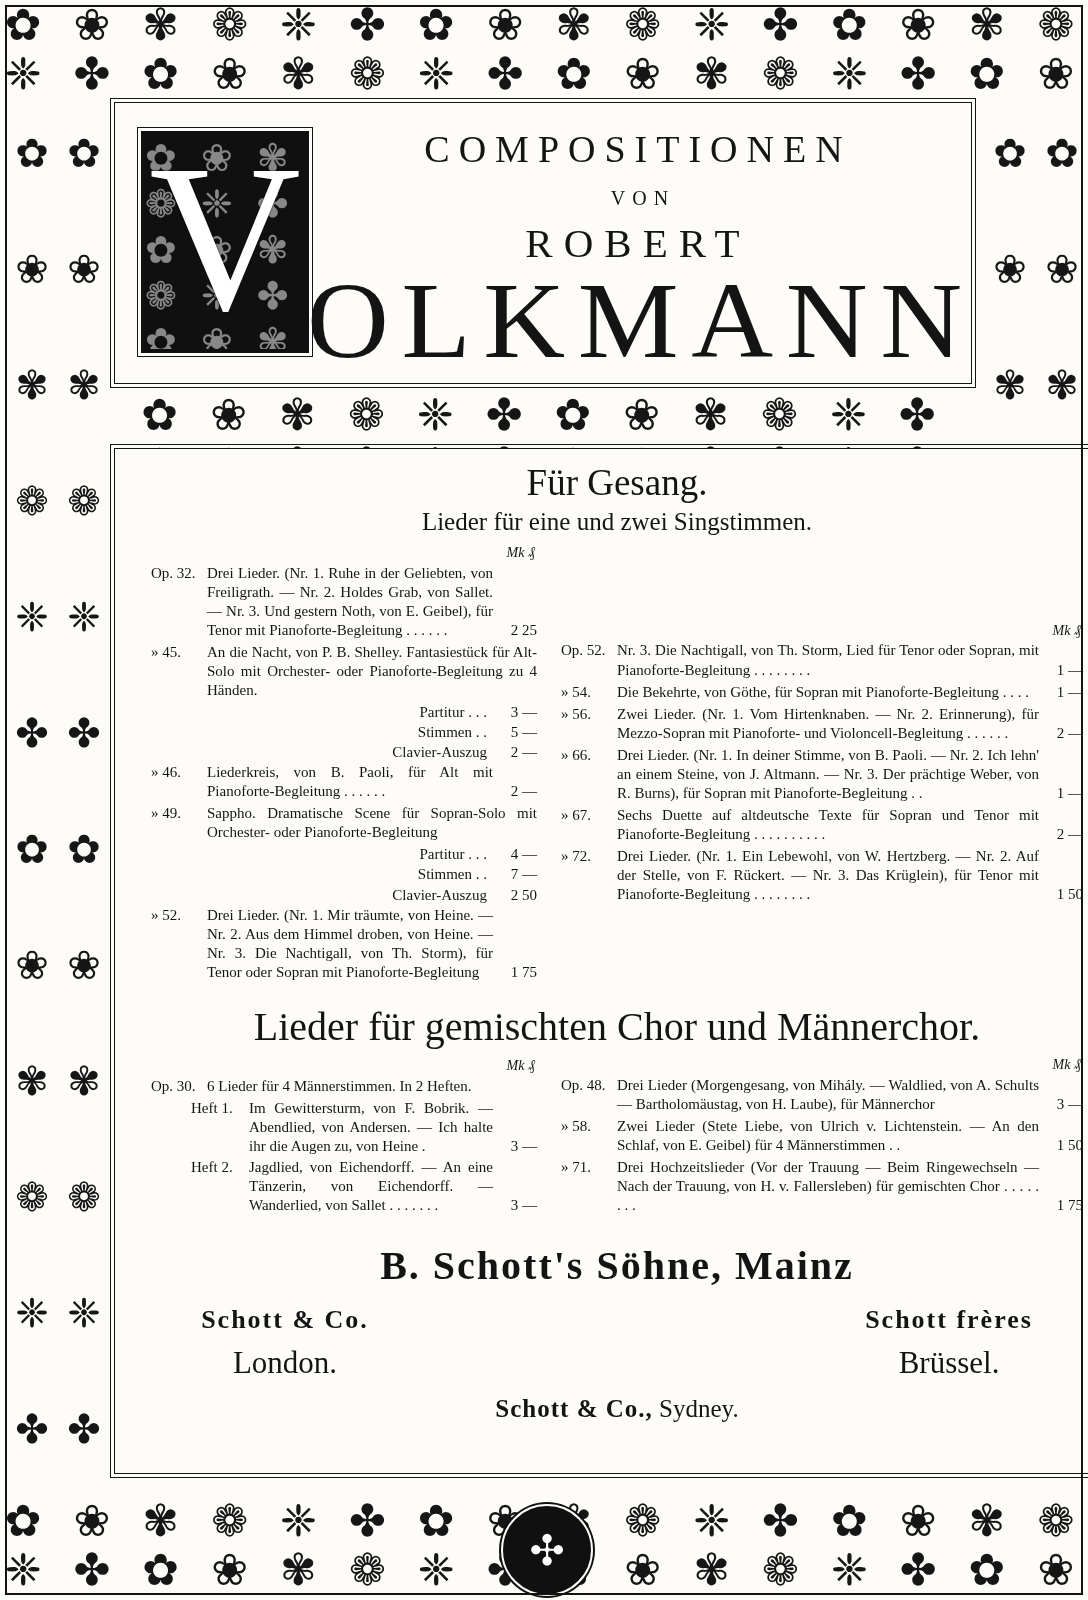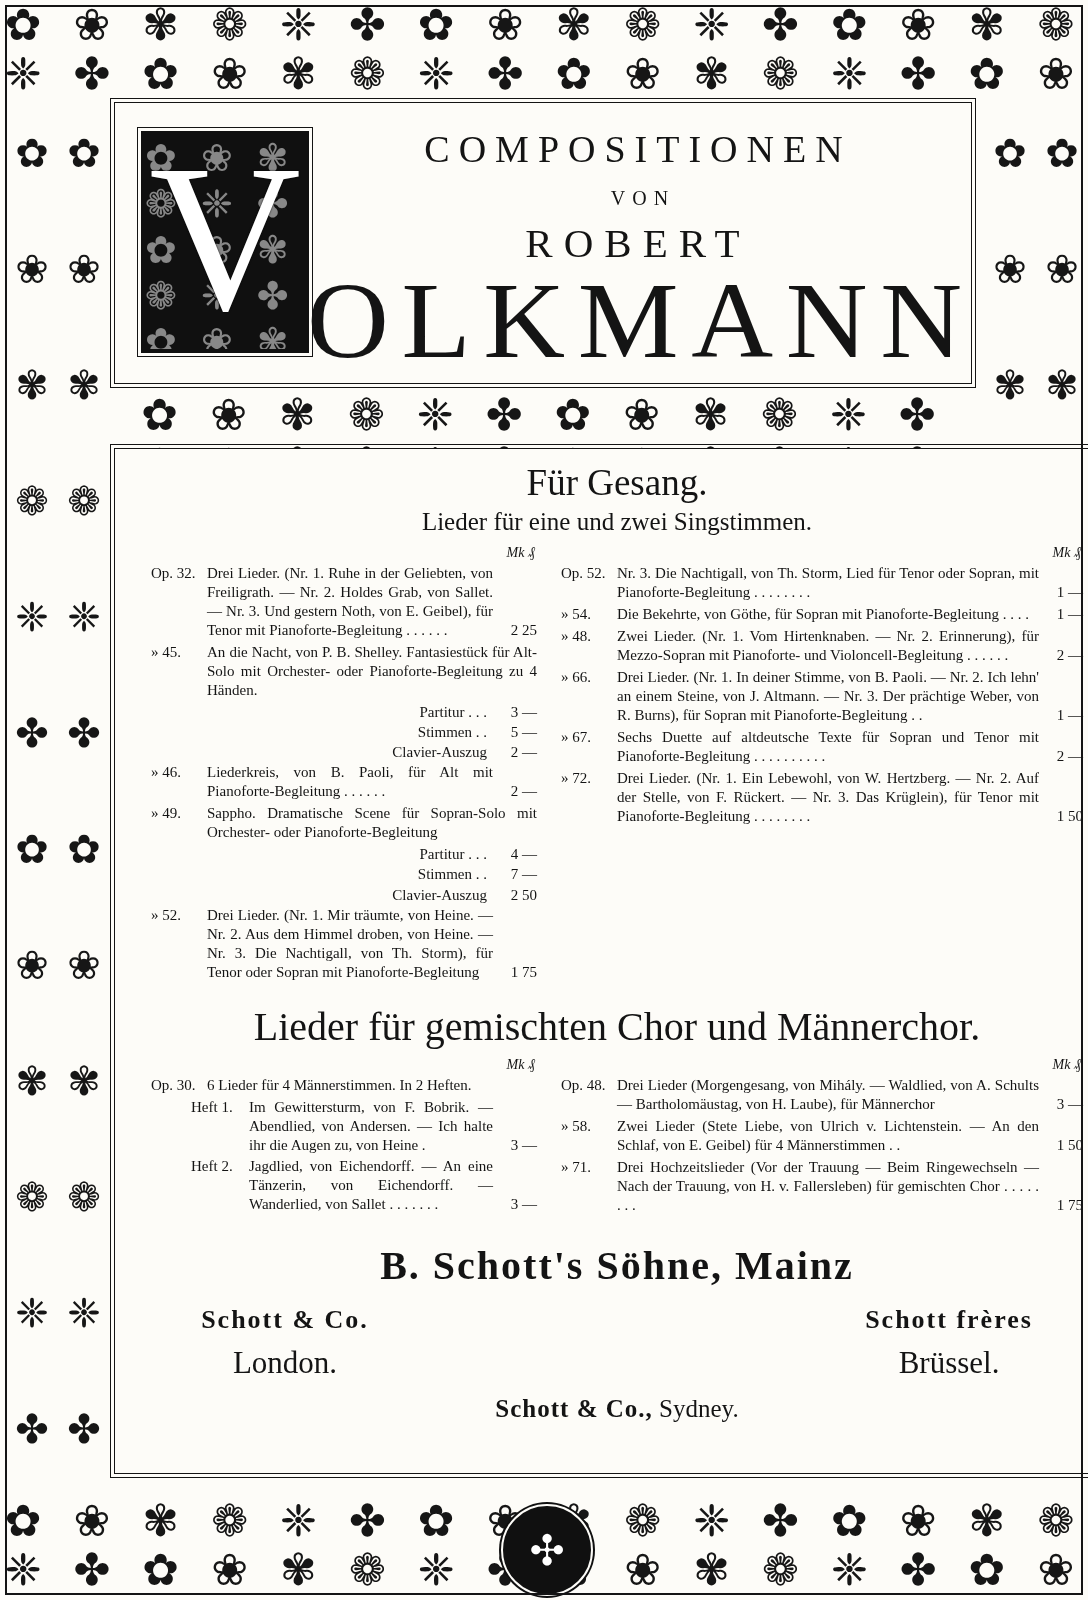--- a/index.html
+++ b/index.html
@@ -36,21 +36,21 @@
   .t-comp{position:absolute;left:200px;right:10px;top:24px;text-align:center;font-size:38px;letter-spacing:9px;}
   .t-von{position:absolute;left:200px;right:0;top:84px;text-align:center;font-size:20px;letter-spacing:7px;}
   .t-robert{position:absolute;left:200px;right:10px;top:116px;text-align:center;font-size:41px;letter-spacing:11px;}
   .t-olkmann{position:absolute;left:192px;top:164px;font-size:108px;line-height:1;letter-spacing:12px;
              white-space:nowrap;transform:scaleX(1.05);transform-origin:left center;}
 
   
   .h-gesang{text-align:center;font-size:37px;margin:0 0 4px 0;font-weight:normal;}
   .h-sub{text-align:center;font-size:25px;margin:0 0 8px 0;font-weight:normal;}
   .h-chor{text-align:center;font-size:40px;margin:18px 0 6px 0;font-weight:normal;}
-  .cat{display:flex;align-items:flex-start;}
+  .cat{display:flex;align-items:center;}
   .col{font-size:15px;line-height:1.27;}
   .col-l{width:386px;}
   .col-r{flex:1;}
   .divider{width:3px;border-left:2px solid #141414;border-right:1px solid #141414;margin:0 8px 0 10px;}
   .mkhead{text-align:right;font-style:italic;font-size:14px;margin-bottom:2px;padding-right:2px;}
   .entry{display:flex;margin-bottom:3px;}
   .op{flex:0 0 56px;}
   .body{flex:1;text-align:justify;}
   .price{flex:0 0 44px;text-align:right;align-self:flex-end;white-space:nowrap;}
   .subrow{display:flex;justify-content:flex-end;margin-bottom:1px;}
@@ -163,21 +163,21 @@
           <span class="op">Op. 52.</span>
           <span class="body">Nr. 3. Die Nachtigall, von Th. Storm, Lied für Tenor oder Sopran, mit Pianoforte-Begleitung   .   .   .   .   .   .   .   .</span>
           <span class="price">1 —</span>
         </div>
         <div class="entry">
           <span class="op">» 54.</span>
           <span class="body">Die Bekehrte, von Göthe, für Sopran mit Pianoforte-Begleitung   .   .   .   .</span>
           <span class="price">1 —</span>
         </div>
         <div class="entry">
-          <span class="op">» 48.</span>
+          <span class="op">» 56.</span>
           <span class="body">Zwei Lieder. (Nr. 1. Vom Hirtenknaben. — Nr. 2. Erinnerung), für Mezzo-Sopran mit Pianoforte- und Violoncell-Begleitung   .   .   .   .   .   .</span>
           <span class="price">2 —</span>
         </div>
         <div class="entry">
           <span class="op">» 66.</span>
           <span class="body">Drei Lieder. (Nr. 1. In deiner Stimme, von B. Paoli. — Nr. 2. Ich lehn' an einem Steine, von J. Altmann. — Nr. 3. Der prächtige Weber, von R. Burns), für Sopran mit Pianoforte-Begleitung  .   .</span>
           <span class="price">1 —</span>
         </div>
         <div class="entry">
           <span class="op">» 67.</span>

